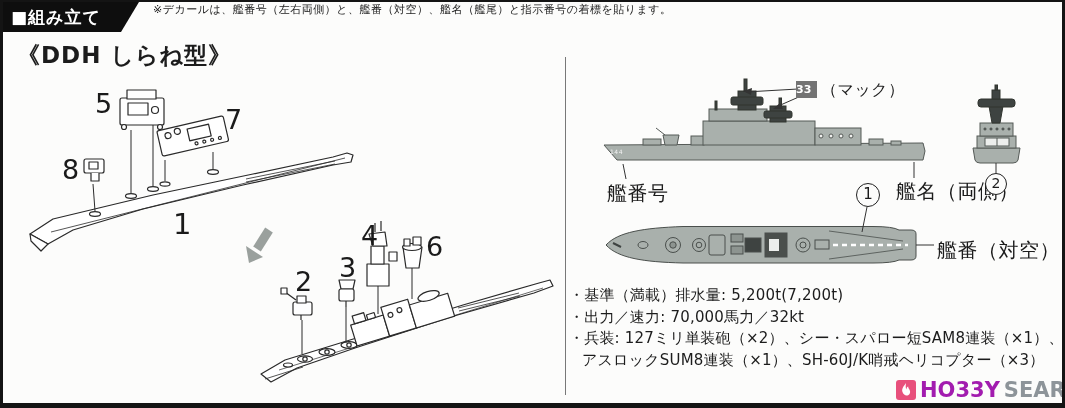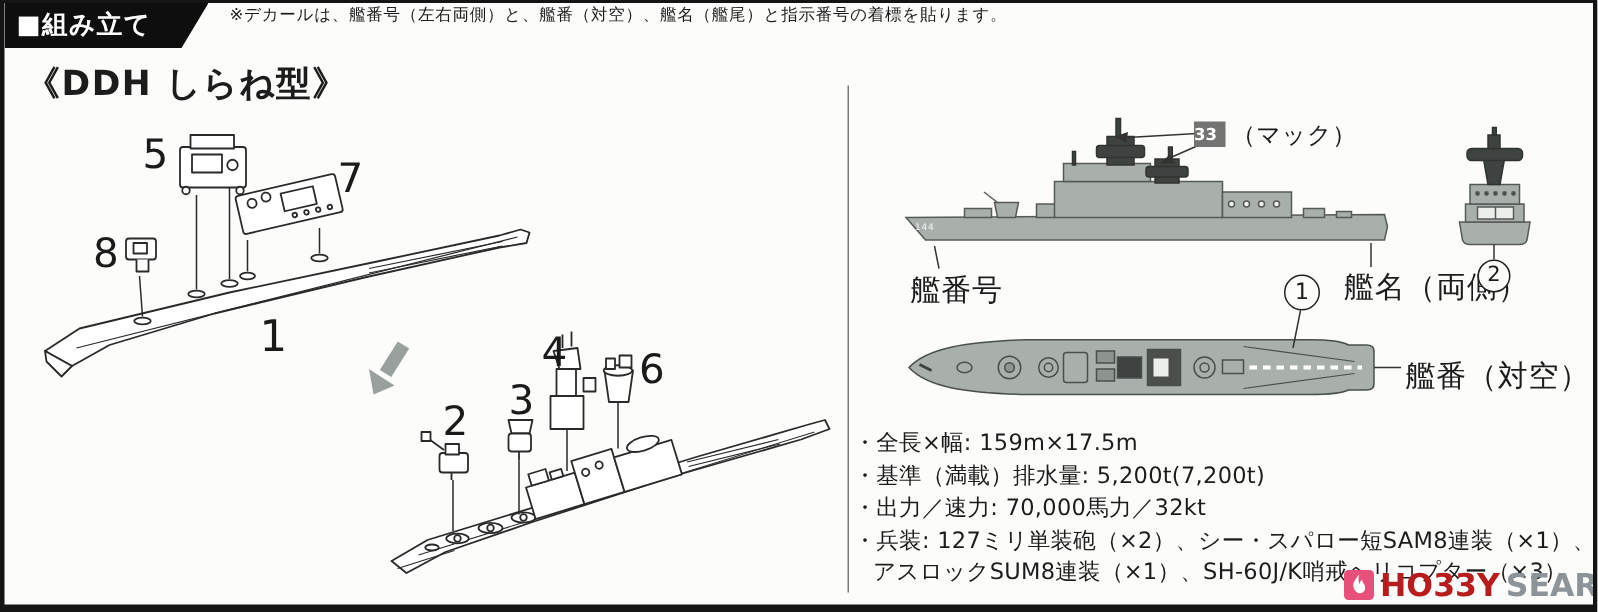--- a/index.html
+++ b/index.html
@@ -32,21 +32,21 @@
   }
   .c1{left:853px; top:181px; width:24px; height:24px; font-size:15px; line-height:21px;}
   .c2{left:982px; top:171px; width:22px; height:22px; font-size:14px; line-height:19px;}
   .bownum{left:607px; top:146px; font-size:6px; color:#f2f2f2; letter-spacing:0.5px;}
   .specs{left:566px; top:283px; font-size:15px; line-height:21.5px; letter-spacing:0.2px; width:495px;}
   .specs .cont{padding-left:13px;}
   .watermark{
     left:893px; top:376px; display:flex; align-items:center; gap:4px;
     font-weight:bold; font-size:21px; letter-spacing:0px;
   }
-  .wm-hobby{color:#b91c1c;}
+  .wm-hobby{color:#a21caf;}
   .wm-search{color:#8d9499;}
   svg{position:absolute; left:0; top:0;}
 </style>
 </head>
 <body>
 
 <div class="page">
 
   <svg width="1065" height="408" viewBox="0 0 1065 408">
 
@@ -250,21 +250,20 @@
   <div class="abs badge33">33</div>
   <span class="abs callout" style="left:818px;top:78px;font-size:16px;">（マック）</span>
   <span class="abs bownum">144</span>
   <span class="abs callout" style="left:604px;top:178px;">艦番号</span>
   <span class="abs callout" style="left:893px;top:176px;">艦名（両側）</span>
   <div class="abs circled c1">1</div>
   <div class="abs circled c2">2</div>
   <span class="abs callout" style="left:934px;top:235px;">艦番（対空）</span>
 
   <div class="abs specs">
-    <div>・全長×幅: 159m×17.5m</div>
     <div>・基準（満載）排水量: 5,200t(7,200t)</div>
     <div>・出力／速力: 70,000馬力／32kt</div>
     <div>・兵装: 127ミリ単装砲（×2）、シー・スパロー短SAM8連装（×1）、</div>
     <div class="cont">アスロックSUM8連装（×1）、SH-60J/K哨戒ヘリコプター（×3）</div>
   </div>
 
   <div class="abs watermark">
     <svg width="20" height="20" viewBox="0 0 20 20" style="position:static;">
       <rect x="0" y="0" width="20" height="20" rx="3" fill="#e8507c"></rect>
       <path d="M10,3 C7,7 5.5,9 6.5,12 C7.2,14.2 9,15.5 10.5,15.5 C13,15.5 14.5,13.5 14,11 C13.6,9 12,8.5 12.2,6.5 C10.8,7.2 10.4,8.4 10.6,9.6 C9.4,8.2 9.6,5.5 10,3 Z" fill="#ffffff"></path>

